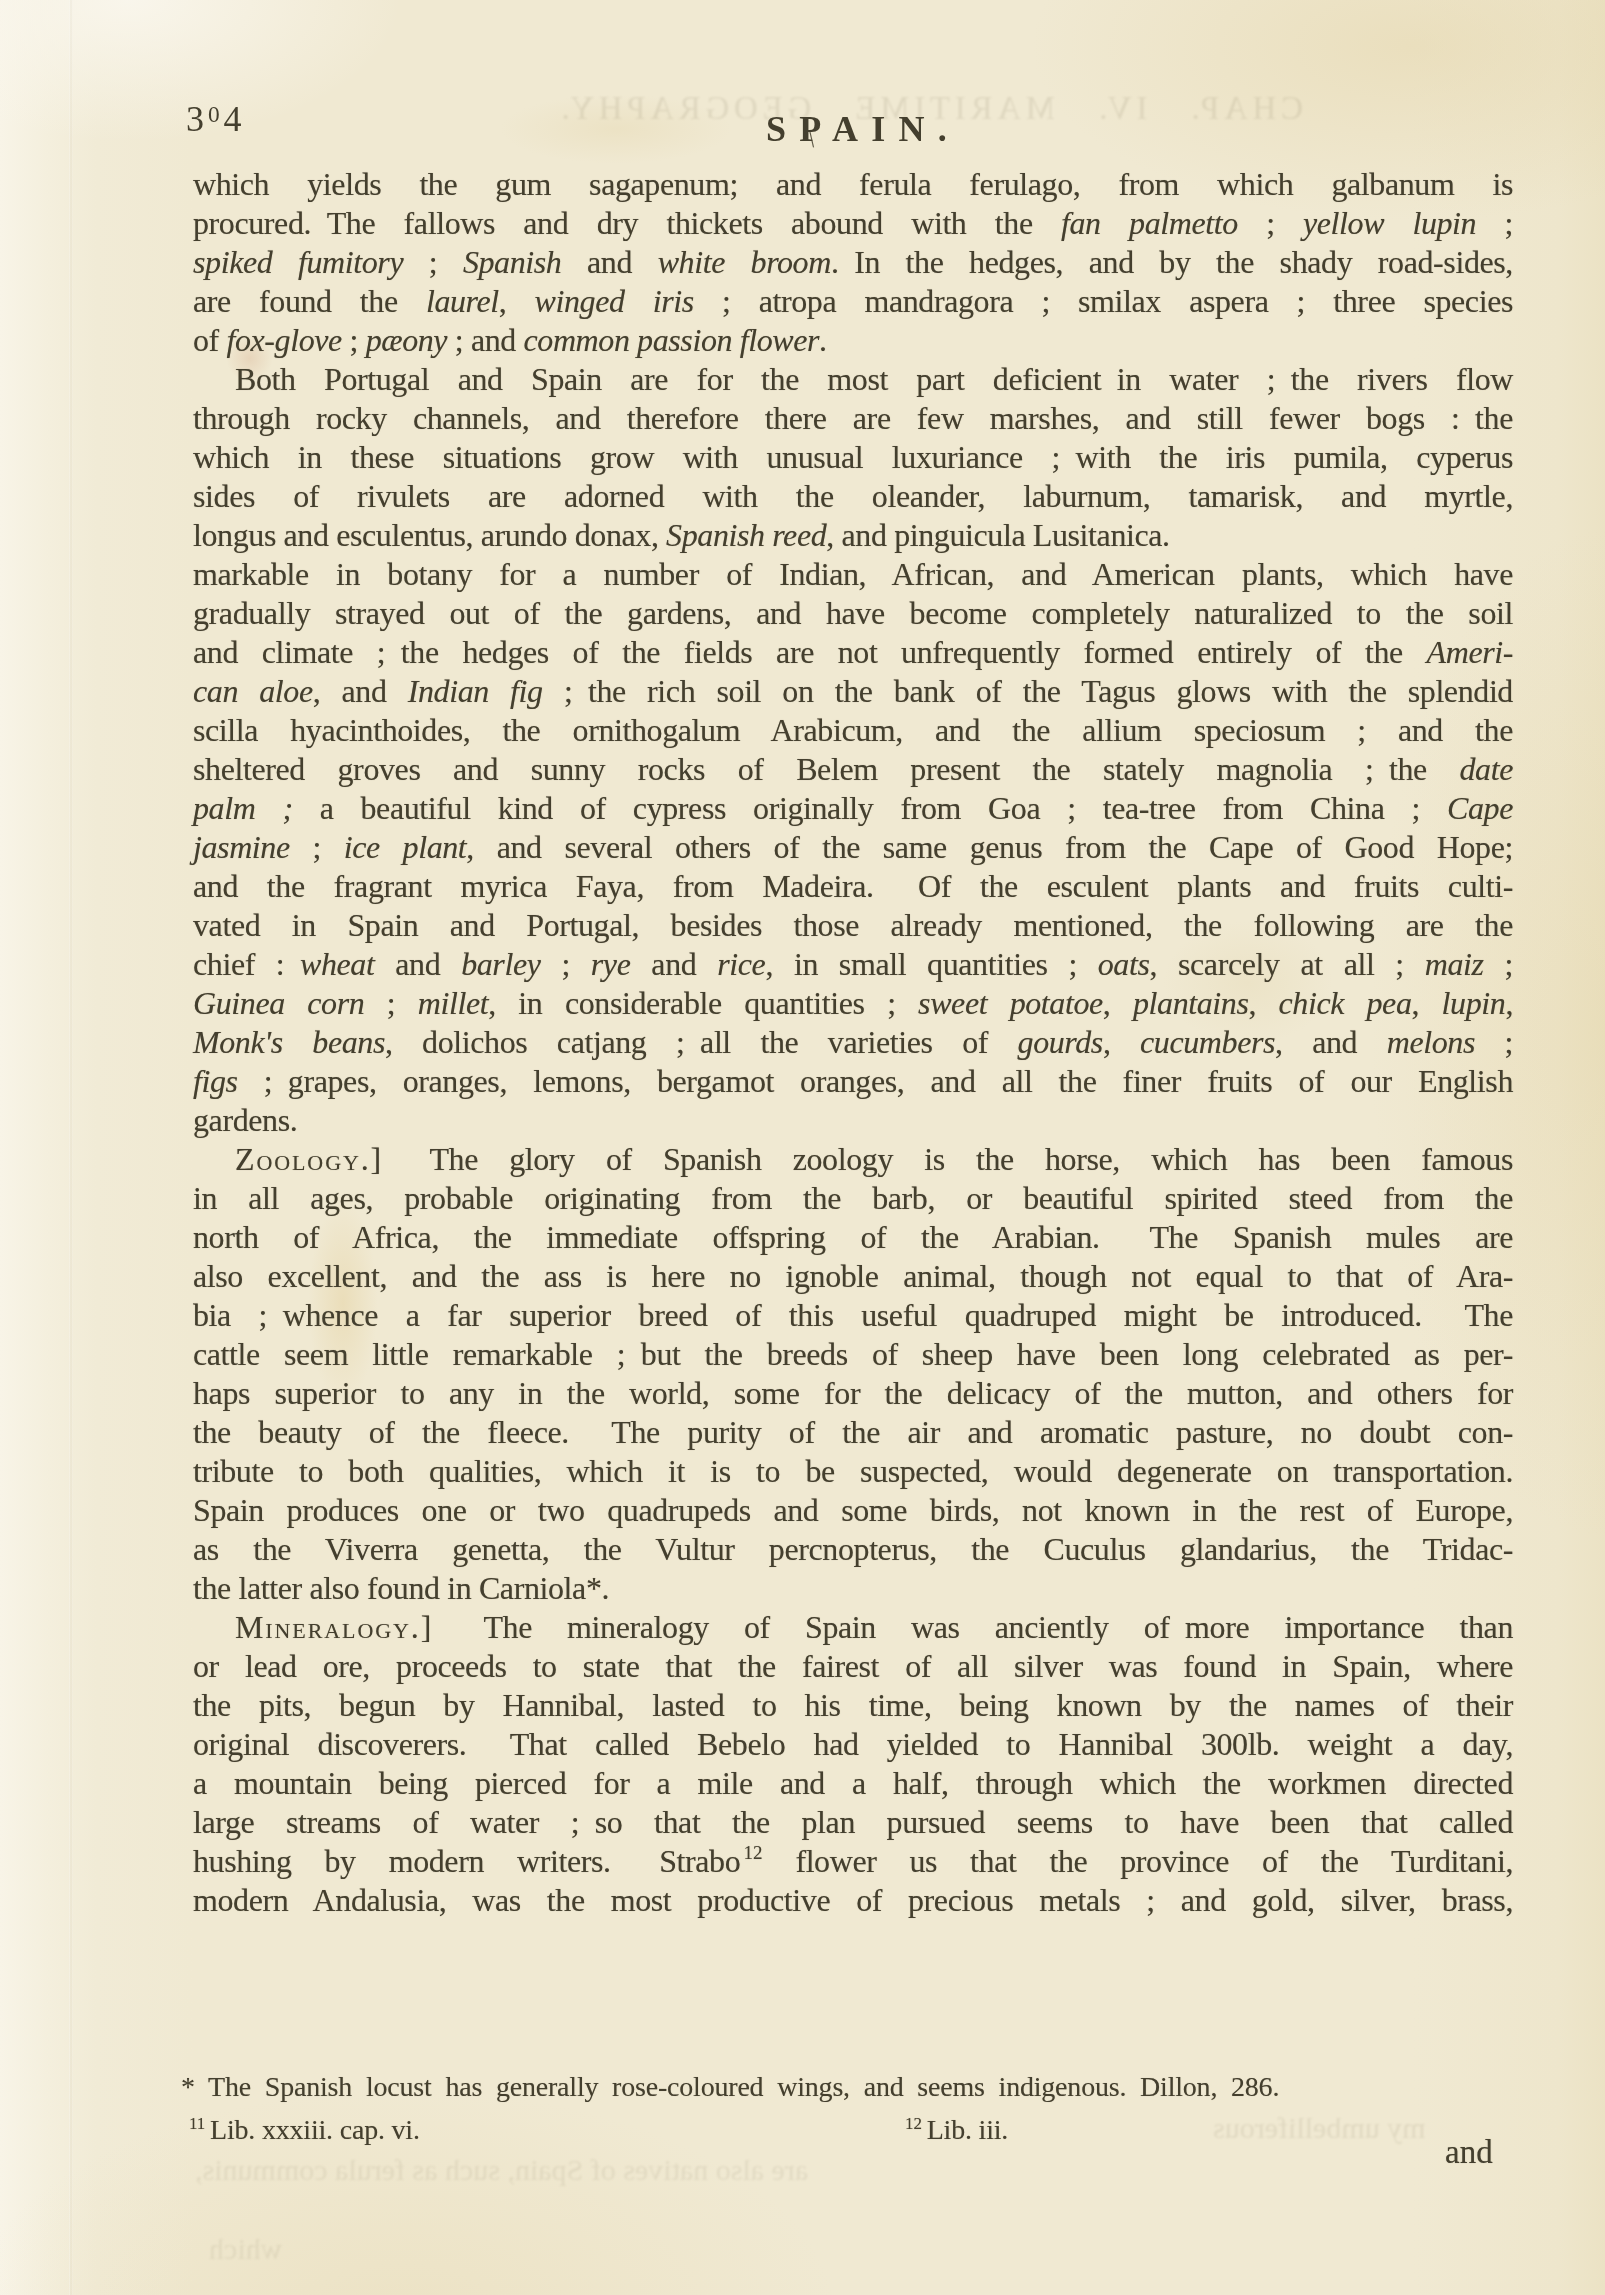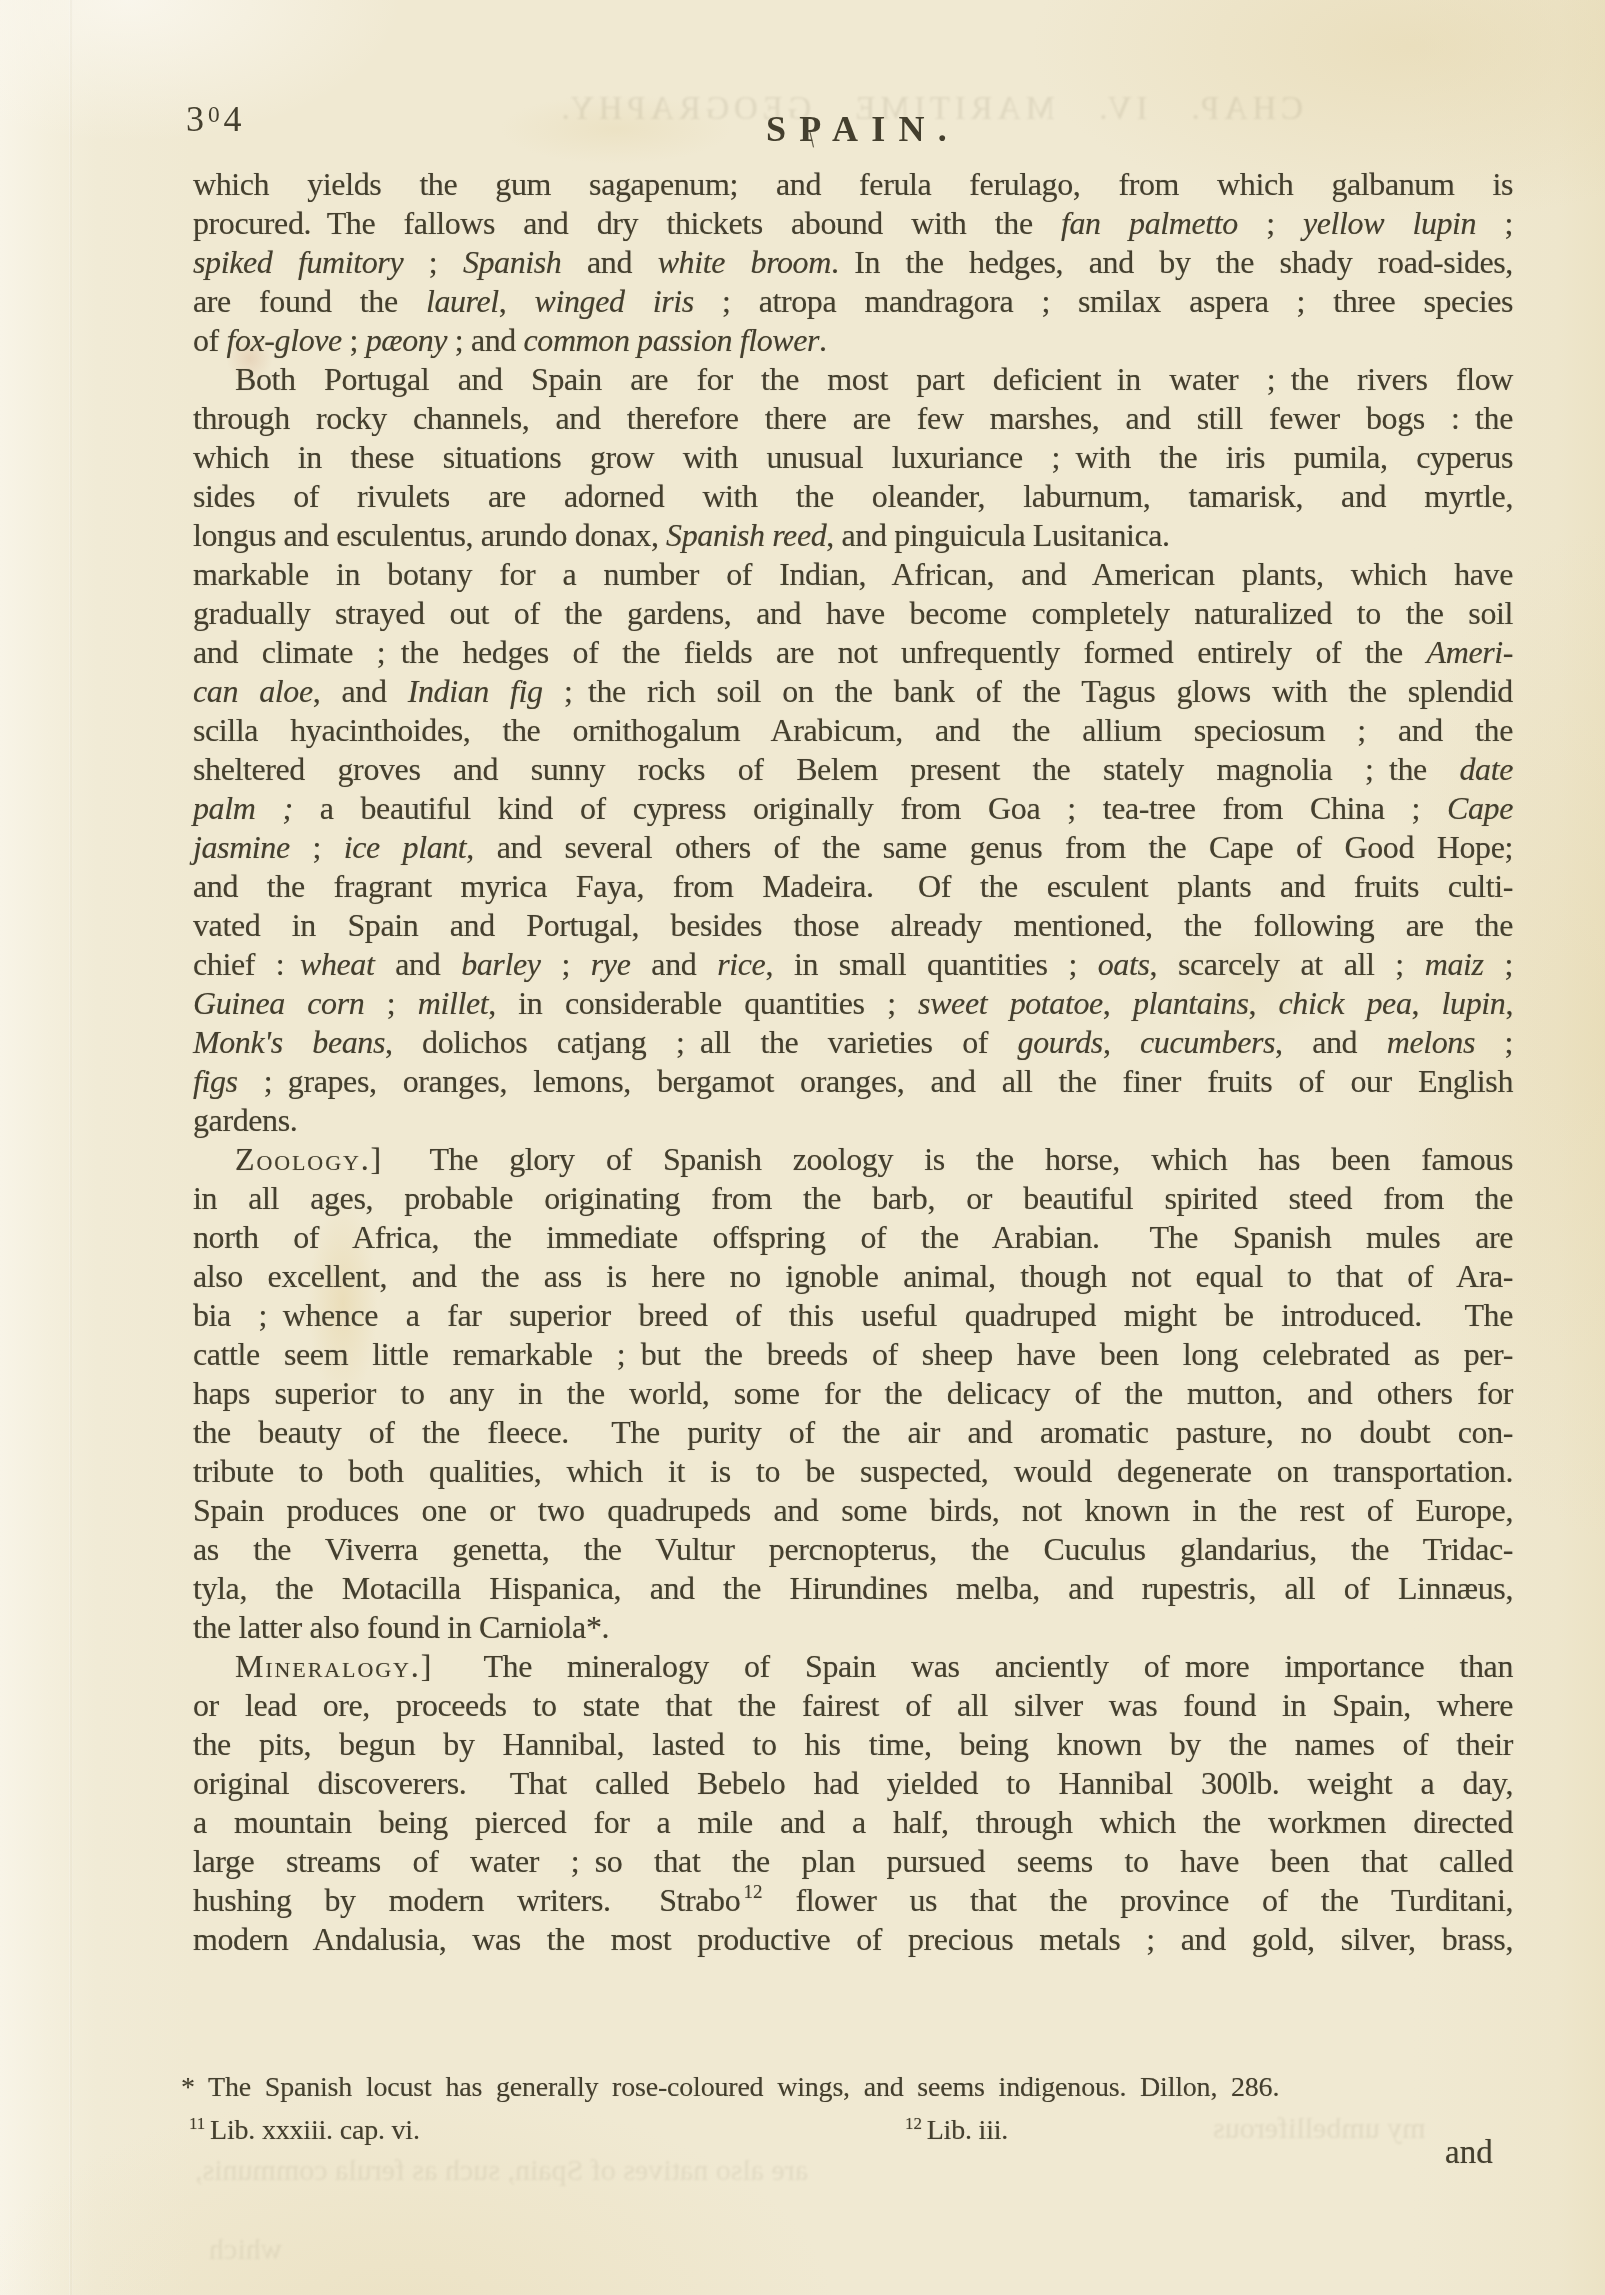--- a/index.html
+++ b/index.html
@@ -117,21 +117,20 @@
       <div class="line"><span>in all ages, probable originating from the barb, or beautiful spirited steed from the</span></div>
       <div class="line"><span>north of Africa, the immediate offspring of the Arabian.  The Spanish mules are</span></div>
       <div class="line"><span>also excellent, and the ass is here no ignoble animal, though not equal to that of Ara-</span></div>
       <div class="line"><span>bia ; whence a far superior breed of this useful quadruped might be introduced.  The</span></div>
       <div class="line"><span>cattle seem little remarkable ; but the breeds of sheep have been long celebrated as per-</span></div>
       <div class="line"><span>haps superior to any in the world, some for the delicacy of the mutton, and others for</span></div>
       <div class="line"><span>the beauty of the fleece.  The purity of the air and aromatic pasture, no doubt con-</span></div>
       <div class="line"><span>tribute to both qualities, which it is to be suspected, would degenerate on transportation.</span></div>
       <div class="line"><span>Spain produces one or two quadrupeds and some birds, not known in the rest of Europe,</span></div>
       <div class="line"><span>as the Viverra genetta, the Vultur percnopterus, the Cuculus glandarius, the Tridac-</span></div>
-      <div class="line"><span>tyla, the Motacilla Hispanica, and the Hirundines melba, and rupestris, all of Linnæus,</span></div>
       <div class="line last"><span>the latter also found in Carniola*.</span></div>
       <div class="line indent"><span class="sc">Mineralogy.]</span><span>  The mineralogy of Spain was anciently of more importance than</span></div>
       <div class="line"><span>or lead ore, proceeds to state that the fairest of all silver was found in Spain, where</span></div>
       <div class="line"><span>the pits, begun by Hannibal, lasted to his time, being known by the names of their</span></div>
       <div class="line"><span>original discoverers.  That called Bebelo had yielded to Hannibal 300lb. weight a day,</span></div>
       <div class="line"><span>a mountain being pierced for a mile and a half, through which the workmen directed</span></div>
       <div class="line"><span>large streams of water ; so that the plan pursued seems to have been that called</span></div>
       <div class="line"><span>hushing by modern writers.  Strabo</span><span class="sup">12</span><span> flower us that the province of the Turditani,</span></div>
       <div class="line"><span>modern Andalusia, was the most productive of precious metals ; and gold, silver, brass,</span></div>
     </div>

